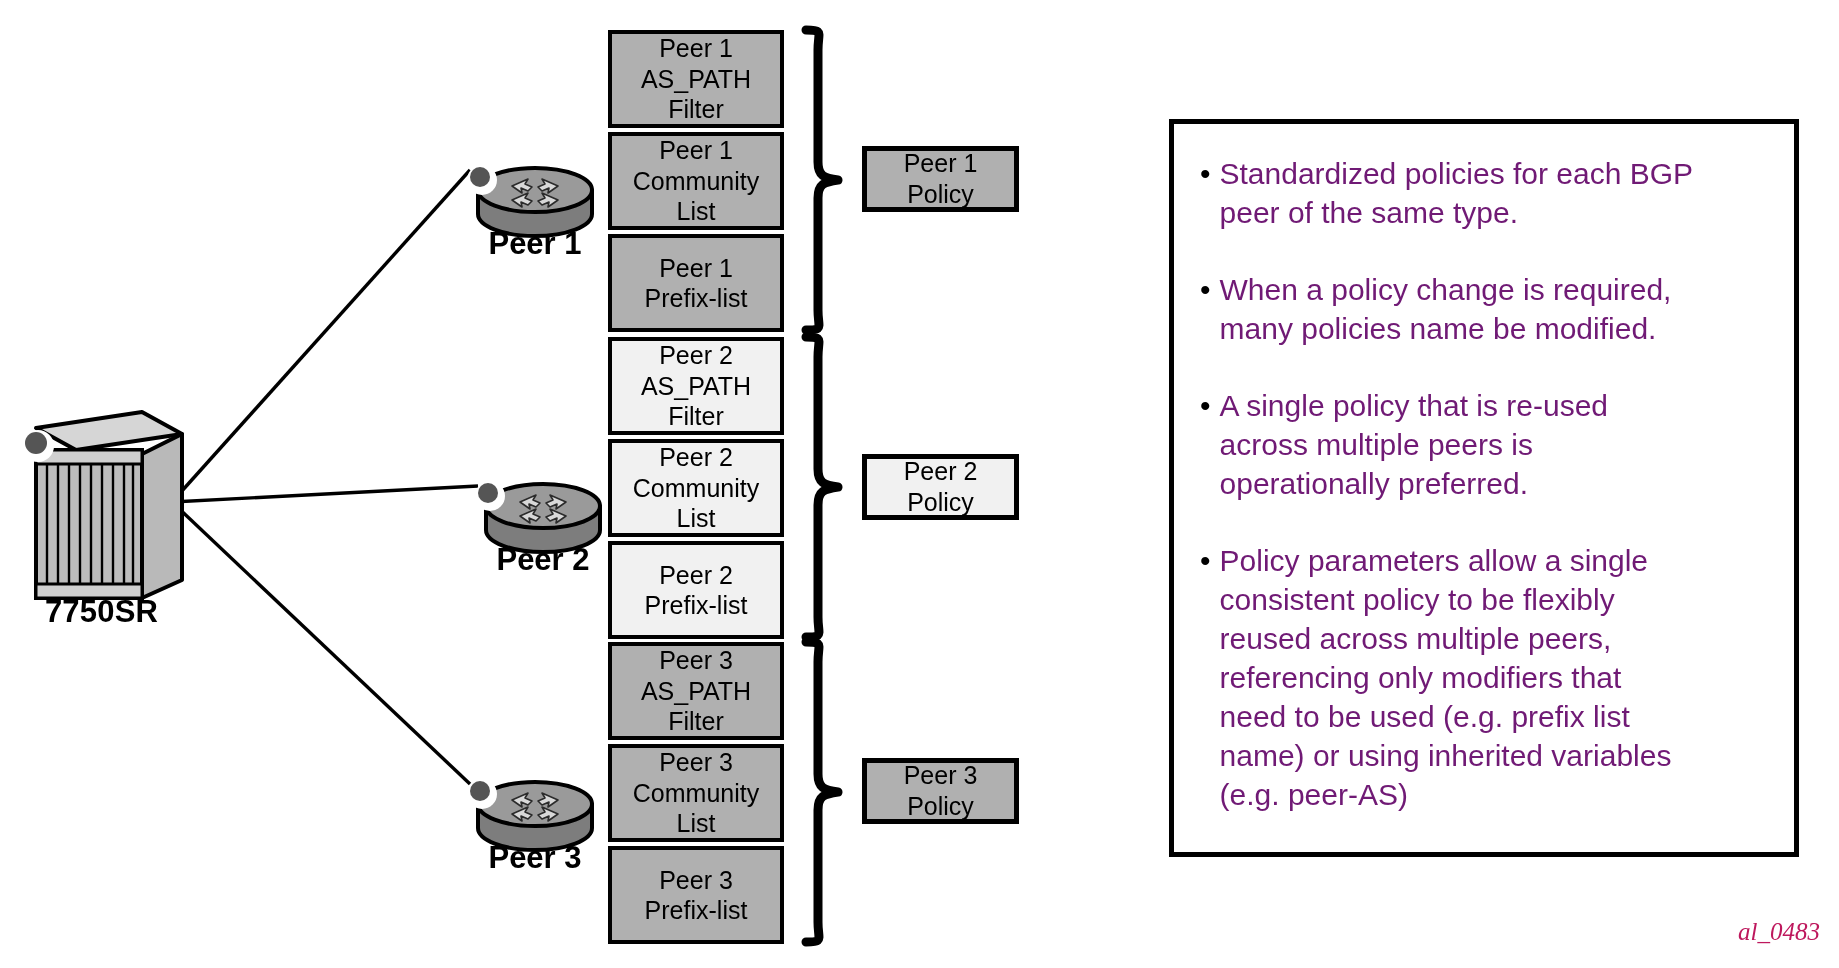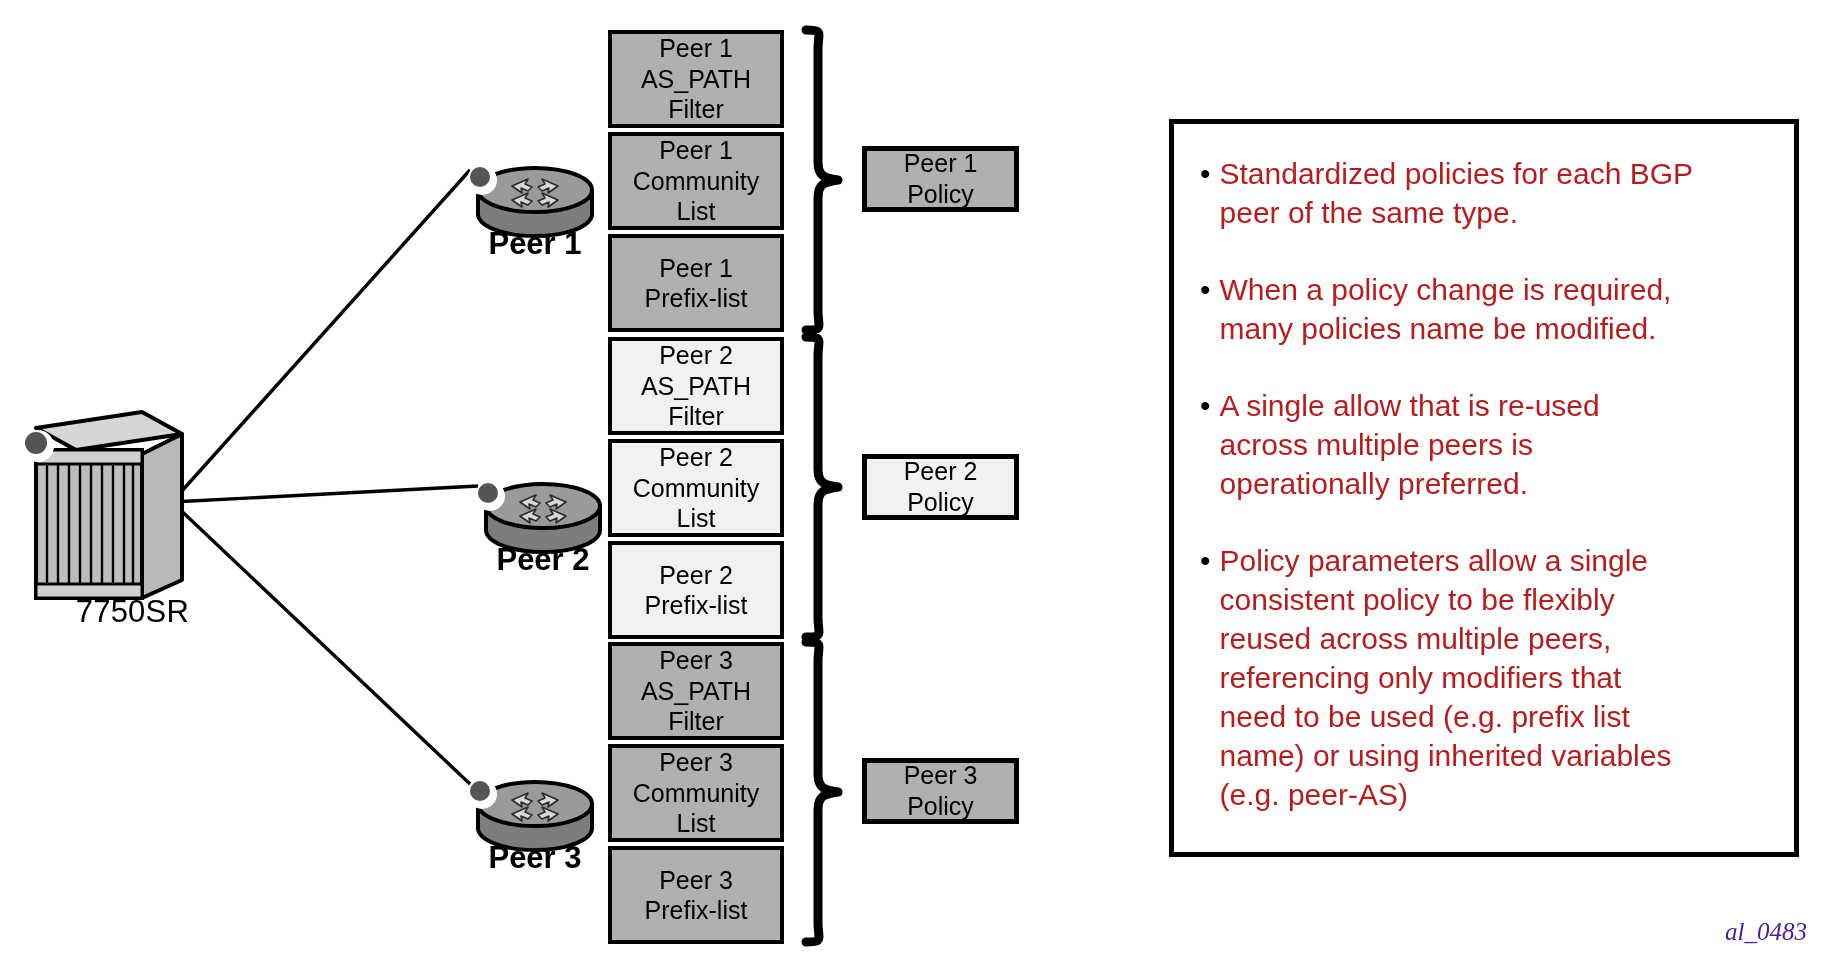--- a/index.html
+++ b/index.html
@@ -35,23 +35,23 @@
     left: 14px;
     top: 398px;
     width: 190px;
     height: 240px;
   }
   #chassis-label {
     position: absolute;
     left: 0px;
     top: 196px;
     width: 175px;
-    text-align: right;
+    text-align: center;
     font-size: 31px;
-    font-weight: normal;
+    font-weight: bold;
     color: #000000;
     letter-spacing: 0.2px;
   }
 
   
   .router-group { width: 150px; height: 120px; }
   .router-label {
     position: absolute;
     left: -10px;
     top: 74px;
@@ -118,33 +118,33 @@
     flex: 0 0 auto;
     font-size: 30px;
     line-height: 1.3;
     margin-right: 9px;
     color: #000000;
   }
   .bullet-text {
     flex: 1 1 auto;
     font-size: 30px;
     line-height: 1.3;
-    color: #b91c1c;
+    color: #701a75;
     white-space: pre-line;
   }
 
   
   #figure-id {
     position: absolute;
-    right: 32px;
+    right: 19px;
     top: 918px;
     font-family: "Liberation Serif", serif;
     font-style: italic;
     font-size: 25px;
-    color: #4c1d95;
+    color: #be185d;
   }
 </style>
 </head>
 <body>
 
 <div id="canvas">
 
   <svg id="links" viewBox="0 0 1839 968">
     <line x1="172" y1="502" x2="470" y2="170" stroke="#000" stroke-width="3.4"></line>
     <line x1="172" y1="502" x2="478" y2="486" stroke="#000" stroke-width="3.4"></line>
@@ -304,21 +304,21 @@
       <span class="bullet-text">Standardized policies for each BGP
 peer of the same type.</span>
     </div>
     <div class="bullet-row">
       <span class="bullet-dot">•</span>
       <span class="bullet-text">When a policy change is required,
 many policies name be modified.</span>
     </div>
     <div class="bullet-row">
       <span class="bullet-dot">•</span>
-      <span class="bullet-text">A single allow that is re-used
+      <span class="bullet-text">A single policy that is re-used
 across multiple peers is
 operationally preferred.</span>
     </div>
     <div class="bullet-row">
       <span class="bullet-dot">•</span>
       <span class="bullet-text">Policy parameters allow a single
 consistent policy to be flexibly
 reused across multiple peers,
 referencing only modifiers that
 need to be used (e.g. prefix list

